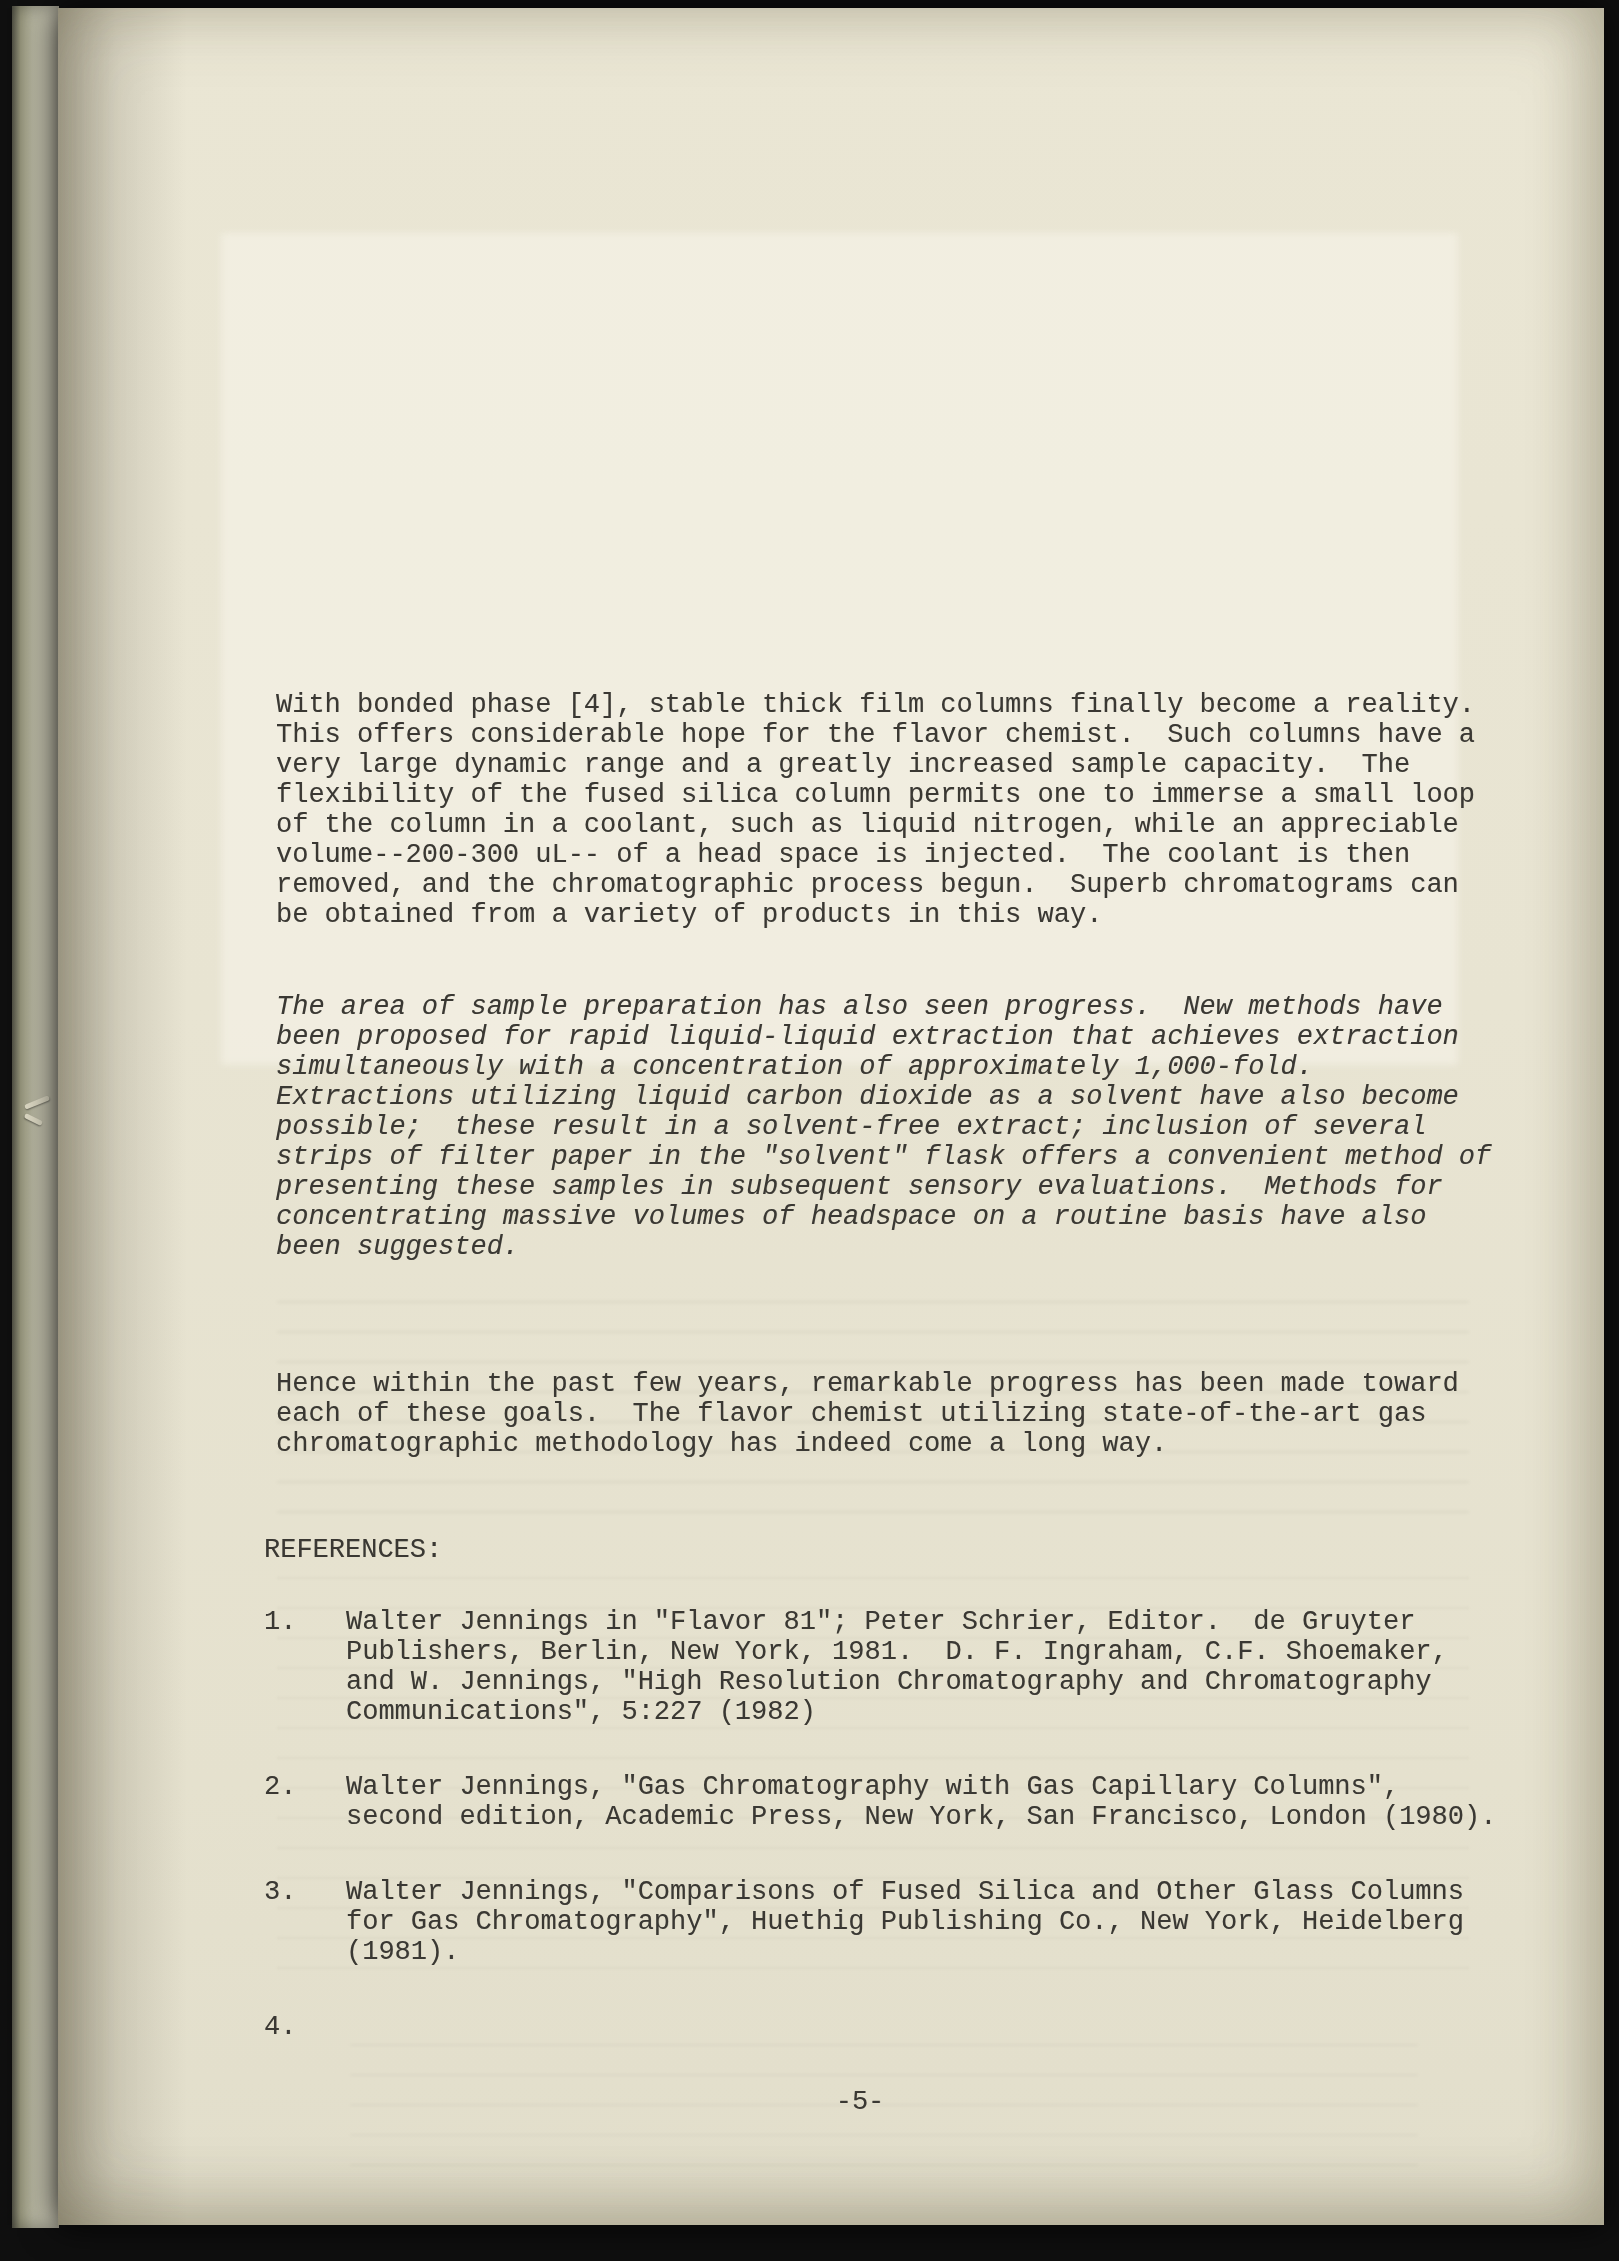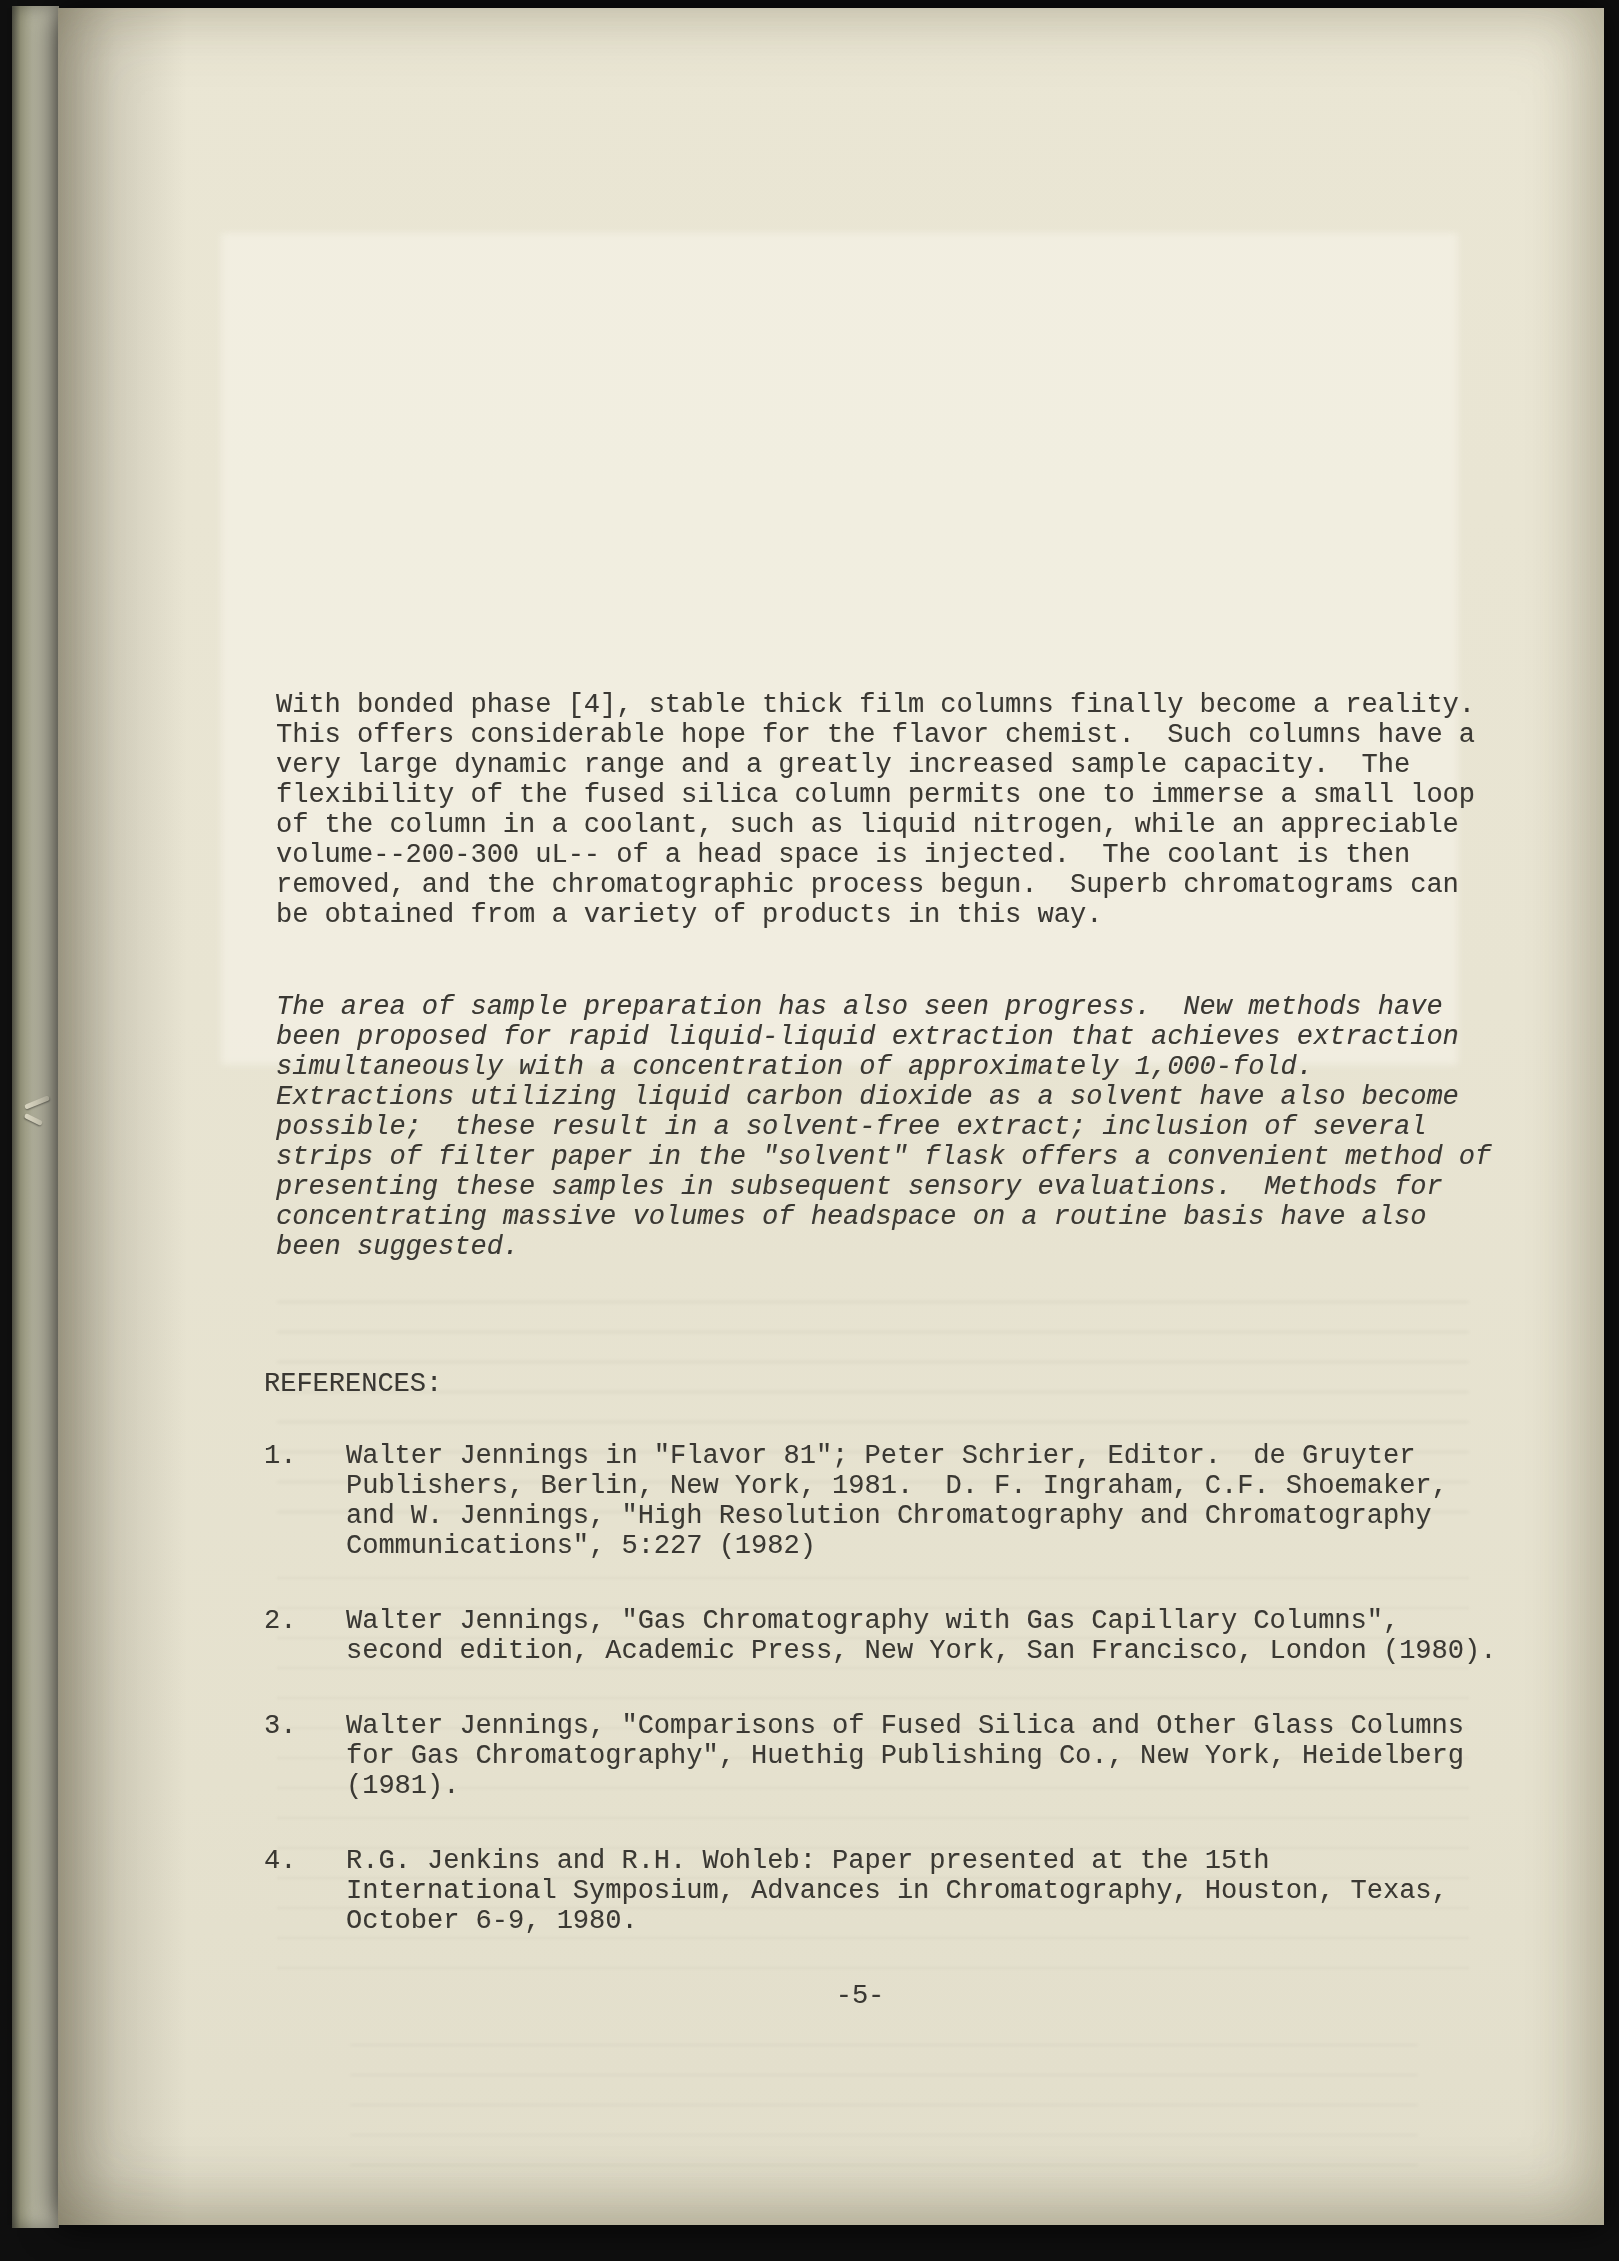--- a/index.html
+++ b/index.html
@@ -176,20 +176,23 @@
       <div class="para p2">The area of sample preparation has also seen progress.  New methods have
 been proposed for rapid liquid-liquid extraction that achieves extraction
 simultaneously with a concentration of approximately 1,000-fold.
 Extractions utilizing liquid carbon dioxide as a solvent have also become
 possible;  these result in a solvent-free extract; inclusion of several
 strips of filter paper in the "solvent" flask offers a convenient method of
 presenting these samples in subsequent sensory evaluations.  Methods for
 concentrating massive volumes of headspace on a routine basis have also
 been suggested.</div>
 
+      <div class="para p3">Hence within the past few years, remarkable progress has been made toward
+each of these goals.  The flavor chemist utilizing state-of-the-art gas
+chromatographic methodology has indeed come a long way.</div>
 
       <div class="refs-heading">REFERENCES:</div>
 
       <div class="ref">
         <div class="ref-num">1.</div>
         <div class="ref-text">Walter Jennings in "Flavor 81"; Peter Schrier, Editor.  de Gruyter
 Publishers, Berlin, New York, 1981.  D. F. Ingraham, C.F. Shoemaker,
 and W. Jennings, "High Resolution Chromatography and Chromatography
 Communications", 5:227 (1982)</div>
       </div>
@@ -202,23 +205,20 @@
 
       <div class="ref">
         <div class="ref-num">3.</div>
         <div class="ref-text">Walter Jennings, "Comparisons of Fused Silica and Other Glass Columns
 for Gas Chromatography", Huethig Publishing Co., New York, Heidelberg
 (1981).</div>
       </div>
 
       <div class="ref">
         <div class="ref-num">4.</div>
-        <div class="ref-text">R.G. Jenkins and R.H. Wohleb: Paper presented at the 15th
-International Symposium, Advances in Chromatography, Houston, Texas,
-October 6-9, 1980.</div>
       </div>
 
       <div class="page-num">-5-</div>
 
     </div>
   </div>
 </div>
 
 
 </body></html>

